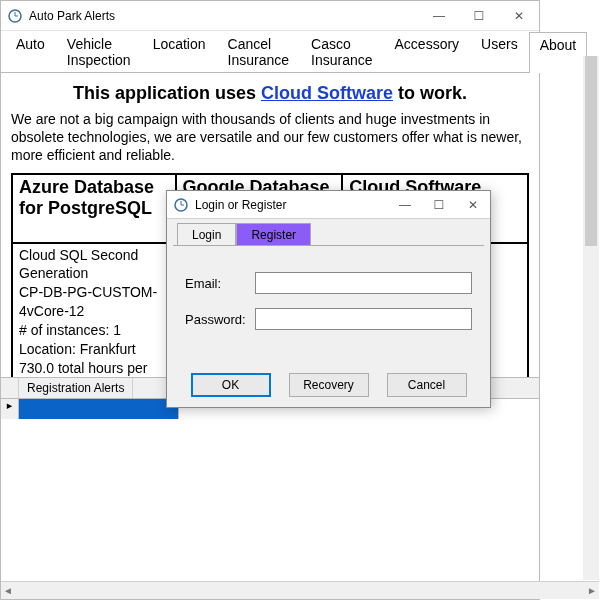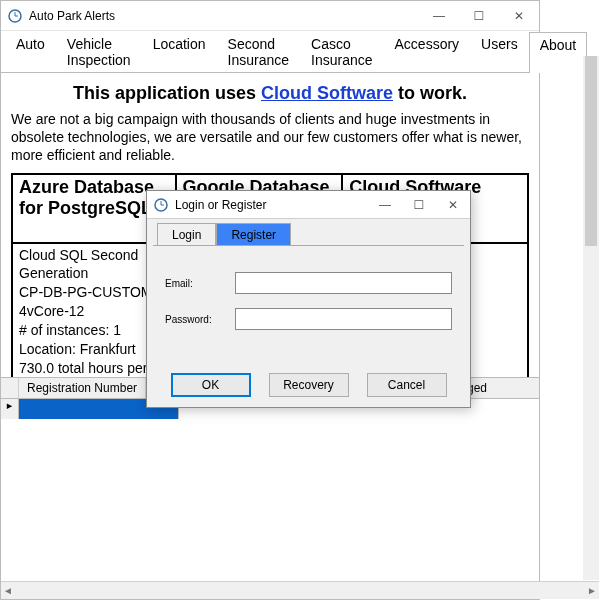--- a/index.html
+++ b/index.html
@@ -25,30 +25,30 @@
     .grid-header { display: flex; background: #f0f0f0; border-bottom: 1px solid #bbb; }
     .gh { padding: 3px 8px; border-right: 1px solid #d0d0d0; font-size: 12px; }
     .gh:first-child { width: 160px; }
     .gh-spacer { flex: 1; }
     .gh:last-child { width: 110px; border-right: none; }
     .grid-row { display: flex; }
     .grid-pointer { width: 18px; background: #f0f0f0; border-right: 1px solid #bbb; text-align: center; font-size: 11px; }
     .grid-cell { width: 160px; height: 20px; background: #0a63c7; border-right: 1px solid #bbb; }
     .grid-blank { flex: 1; background: #fff; height: 180px; }
     .scroll-h { height: 18px; background: #f0f0f0; border-top: 1px solid #d0d0d0; position: absolute; bottom: 1px; left: 1px; right: 1px; display: flex; align-items: center; justify-content: space-between; padding: 0 2px; font-size: 10px; color: #777; }
-    .modal { position: absolute; top: 190px; left: 146px; width: 325px; background: #f0f0f0; border: 1px solid #888; box-shadow: 2px 2px 12px rgba(0,0,0,0.25); }
+    .modal { position: absolute; top: 190px; left: 166px; width: 325px; background: #f0f0f0; border: 1px solid #888; box-shadow: 2px 2px 12px rgba(0,0,0,0.25); }
     .modal .titlebar { height: 28px; border-bottom: 1px solid #d0d0d0; }
     .modal .winbtn { width: 34px; }
     .mtabs { display: flex; padding: 4px 4px 0 10px; }
     .mtab { padding: 4px 14px; font-size: 12px; border: 1px solid #aaa; border-bottom: none; background: #f0f0f0; }
     .mtab.active { background: #f0f0f0; text-align: right; }
-    .mtab:not(.active) { background: #3b82f6; }
+    .mtab:not(.active) { background: #8b5cf6; }
     .mbody { border-top: 1px solid #aaa; margin: 0 6px 6px 6px; padding: 26px 12px 18px 12px; position: relative; top: -1px; }
     .mrow { display: flex; align-items: center; margin-bottom: 14px; }
-    .mrow label { width: 70px; font-size: 10px; }
+    .mrow label { width: 70px; font-size: 13px; }
     .mrow input { flex: 1; height: 22px; border: 1px solid #888; padding: 0 4px; font-size: 13px; background: #fff; }
     .mbtns { display: flex; gap: 18px; justify-content: center; padding: 4px 0 10px; }
     .mbtn { width: 80px; height: 24px; background: #e9e9e9; border: 1px solid #adadad; font-size: 12px; }
     .mbtn.default { border: 2px solid #0078d7; }
     .scroll-v { position: absolute; right: 1px; top: 56px; bottom: 20px; width: 16px; background: #f0f0f0; }
     .scroll-thumb { position: absolute; top: 0; left: 2px; right: 2px; height: 190px; background: #cccccc; }
   </style>
 </head>
 <body>
 
@@ -66,21 +66,21 @@
       <div class="winbtn">—</div>
       <div class="winbtn">☐</div>
       <div class="winbtn">✕</div>
     </div>
   </div>
 
   <div class="tabs">
     <div class="tab">Auto</div>
     <div class="tab">Vehicle Inspection</div>
     <div class="tab">Location</div>
-    <div class="tab">Second Insurance</div>
+    <div class="tab">Cancel Insurance</div>
     <div class="tab">Casco Insurance</div>
     <div class="tab">Accessory</div>
     <div class="tab">Users</div>
     <div class="tab active">About</div>
   </div>
 
   <div class="content">
     <div class="heading">
       <span>This application uses </span><a href="#">Cloud Software</a><span> to work.</span>
     </div>
@@ -109,21 +109,21 @@
       </tr>
     </tbody>
       </table>
 
     <div style="height:10px"></div>
   </div>
 
   <div class="grid-area">
     <div class="grid-header">
       <div class="gh" style="width:18px"></div>
-      <div class="gh">Registration Number</div>
+      <div class="gh">Registration Alerts</div>
       <div class="gh gh-spacer"></div>
       <div class="gh">Managed</div>
     </div>
     <div class="grid-row">
       <div class="grid-pointer">▸</div>
       <div class="grid-cell"></div>
       <div style="flex:1;background:#fff;height:20px"></div>
     </div>
     <div class="grid-blank"></div>
   </div>

